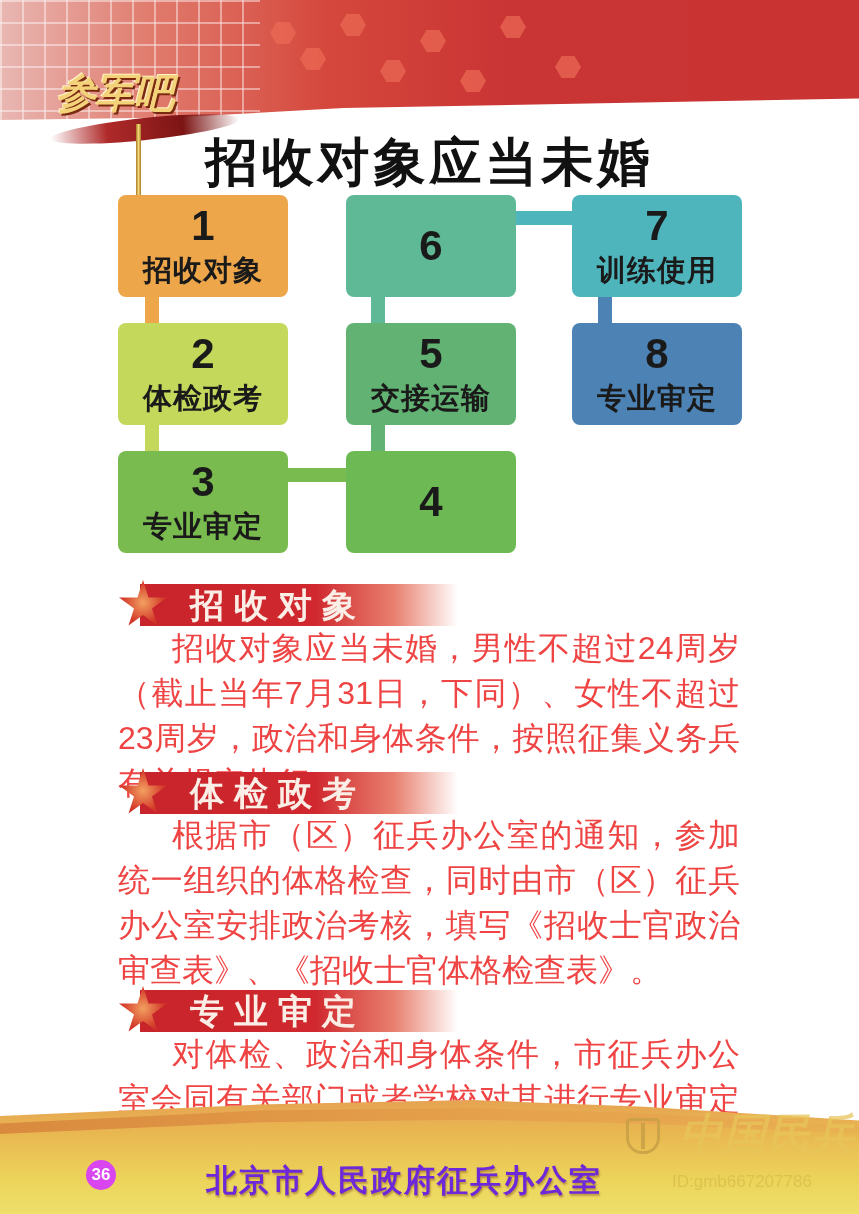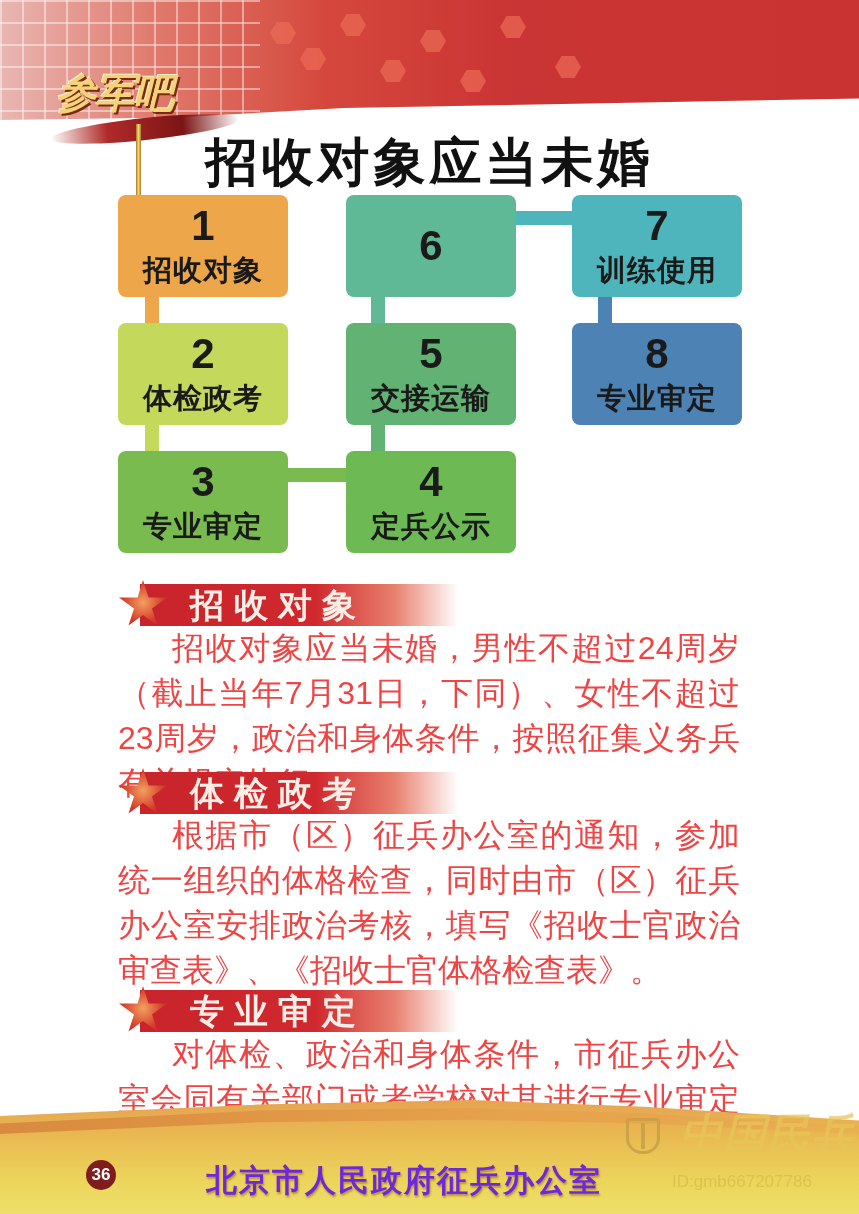--- a/index.html
+++ b/index.html
@@ -86,21 +86,21 @@
     background: linear-gradient(180deg, #e6a352 0%, #e9b851 30%, #ecd45a 70%, #eee06b 100%);
     clip-path: polygon(0 14%, 30% 4%, 55% 0, 75% 6%, 100% 18%, 100% 100%, 0 100%);
   }
   .footer-swoosh {
     position: absolute; left: 0; top: 1108px; width: 859px; height: 26px;
     background: linear-gradient(90deg, #d98a3e, #e6a24c 60%, rgba(230,160,76,0.2));
     clip-path: polygon(0 60%, 30% 10%, 55% 0, 75% 20%, 100% 70%, 100% 100%, 75% 60%, 55% 45%, 30% 55%, 0 100%);
   }
   .page-num {
     position: absolute; left: 86px; top: 1160px; width: 30px; height: 30px; border-radius: 50%;
-    background: #7f1d1d; color: #fff; font-weight: bold; font-size: 17px;
+    background: #d946ef; color: #fff; font-weight: bold; font-size: 17px;
     display: flex; align-items: center; justify-content: center; font-family: "Liberation Sans", sans-serif;
   }
   .org {
     position: absolute; left: 206px; top: 1160px; font-weight: bold; font-size: 31px;
     color: #6d28d9; letter-spacing: 2px; text-shadow: 1px 2px 2px rgba(90,20,0,0.35);
   }
   .wm-emblem {
     position: absolute; left: 626px; top: 1118px; width: 34px; height: 36px;
     border: 3px solid #c9a046; border-radius: 4px 4px 16px 16px; opacity: 0.85;
   }
@@ -153,21 +153,20 @@
   <div class="step" style="left:118px;top:323px;background:#c4d85c">
     <div class="num">2</div>
     <div class="lbl">体检政考</div>
   </div>
   <div class="step" style="left:118px;top:451px;background:#79bb4e">
     <div class="num">3</div>
     <div class="lbl">专业审定</div>
   </div>
   <div class="step" style="left:346px;top:451px;background:#6dba55">
     <div class="num">4</div>
-    <div class="lbl">定兵公示</div>
   </div>
   <div class="step" style="left:346px;top:323px;background:#62b373">
     <div class="num">5</div>
     <div class="lbl">交接运输</div>
   </div>
   <div class="step" style="left:346px;top:195px;background:#5fb896">
     <div class="num">6</div>
   </div>
   <div class="step" style="left:572px;top:195px;background:#4db5bb">
     <div class="num">7</div>

